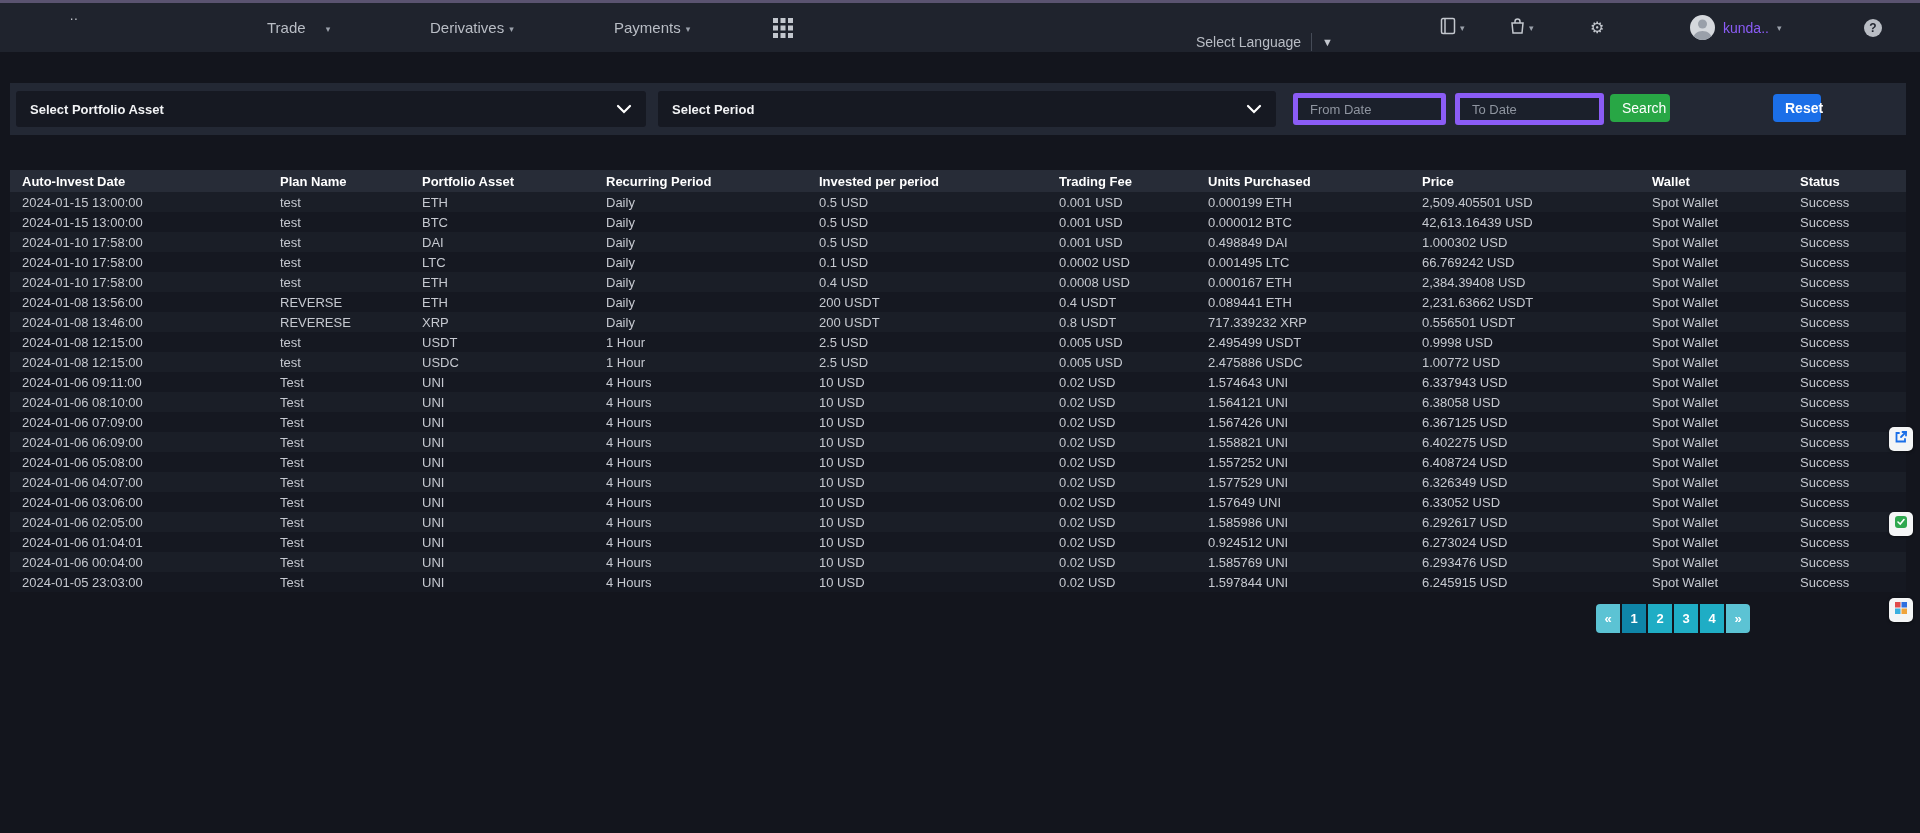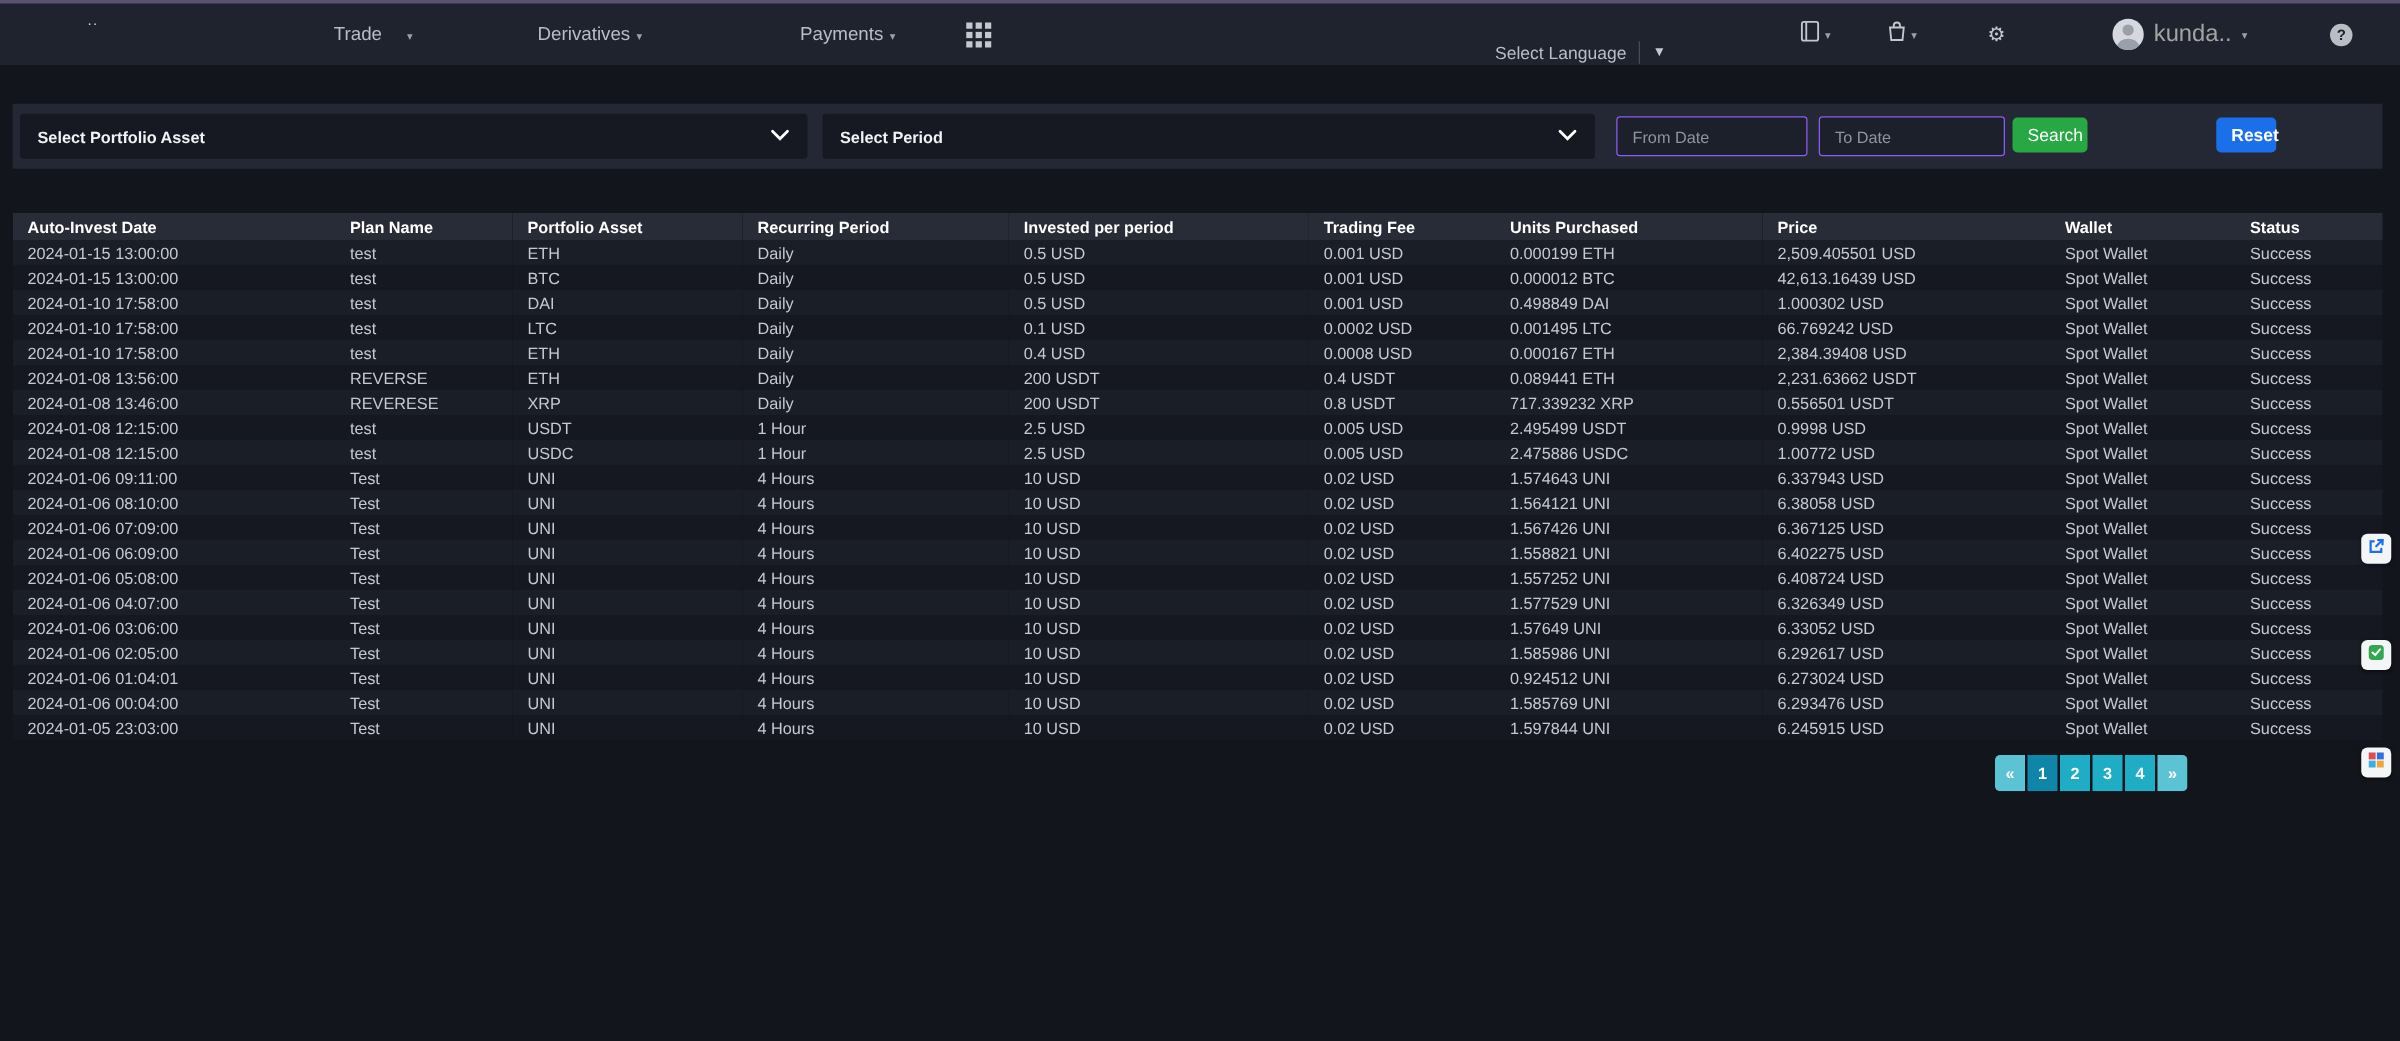--- a/index.html
+++ b/index.html
@@ -16,41 +16,41 @@
     font-family:"Liberation Sans", sans-serif;
     color:var(--text-main);
   }
   .top-strip{position:absolute;left:0;top:0;width:1920px;height:3px;background:var(--top-strip);}
   
   .nav{position:absolute;left:0;top:3px;width:1920px;height:49px;background:var(--nav-bg);}
   .nav .logo{position:absolute;left:70px;top:6px;font-size:12px;color:#cfd2d8;letter-spacing:1px;}
   .nav-item{position:absolute;top:0;height:49px;display:flex;align-items:center;gap:5px;
     color:#b9bdc5;font-size:15px;cursor:pointer;}
   .nav-item .caret{font-size:9px;color:#9aa0aa;padding-top:2px;}
-  .nav-trade{left:267px;gap:20px;} .nav-derivatives{left:430px;} .nav-payments{left:614px;margin-left:26px;}
+  .nav-trade{left:267px;gap:20px;} .nav-derivatives{left:430px;} .nav-payments{left:614px;}
   .apps-grid{position:absolute;left:772px;top:14px;width:22px;height:22px;cursor:pointer;}
   .lang{position:absolute;left:1196px;top:0;height:49px;display:flex;align-items:center;gap:10px;
     color:#b9bdc5;font-size:14px;cursor:pointer;margin-top:14px;}
   .lang .sep{width:1px;height:18px;background:#454b57;}
   .lang .tri{font-size:11px;color:#c3c7ce;}
   .icon-btn{position:absolute;top:0;height:49px;display:flex;align-items:center;gap:4px;cursor:pointer;color:#c3c7ce;}
   .ib-book{left:1440px;} .ib-bag{left:1510px;} .ib-gear{left:1590px;font-size:16px;}
   .icon-btn .mini-caret{font-size:9px;color:#9aa0aa;}
   .user{position:absolute;left:1690px;top:0;height:49px;display:flex;align-items:center;gap:8px;cursor:pointer;}
   .avatar{width:25px;height:25px;border-radius:50%;background:#d5d8dd;display:flex;align-items:flex-end;justify-content:center;overflow:hidden;}
-  .user .uname{color:#a3a3a3;font-size:19px;}
+  .user .uname{color:#8b5cf6;font-size:14px;}
   .help{position:absolute;left:1864px;top:16px;width:18px;height:18px;border-radius:50%;
     background:#b9bdc4;color:#1f232d;font-size:12px;font-weight:bold;display:flex;align-items:center;justify-content:center;cursor:pointer;}
   
   .panel{position:absolute;left:10px;top:83px;width:1896px;height:52px;background:var(--panel-bg);}
   .select{position:absolute;top:8px;height:36px;background:var(--input-bg);border-radius:3px;
     display:flex;align-items:center;justify-content:space-between;padding:0 14px;cursor:pointer;text-align:right;}
   .select .slabel{font-size:13px;font-weight:bold;color:#f2f3f5;}
   .sel-asset{left:6px;width:630px;} .sel-period{left:648px;width:618px;}
-  .date-input{position:absolute;top:10px;height:32px;background:var(--input-bg2);border:1px solid #8b5cf6;
+  .date-input{position:absolute;top:10px;height:32px;background:var(--input-bg2);border:5px solid #8b5cf6;
     border-radius:3px;color:var(--text-dim);font-size:13px;padding:0 12px;font-family:"Liberation Sans",sans-serif;}
   .date-input::placeholder{color:var(--text-dim);}
   .di-from{left:1283px;width:153px;} .di-to{left:1445px;width:149px;}
   .btn{position:absolute;top:11px;height:28px;border:none;border-radius:4px;color:#fff;
     font-size:14px;cursor:pointer;font-family:"Liberation Sans",sans-serif;padding:0 12px;}
   .btn-search{left:1600px;width:60px;background:var(--search-green);}
   .btn-reset{left:1763px;width:48px;background:var(--reset-blue);font-weight:bold;}
   
   .tbl{position:absolute;left:10px;top:170px;width:1896px;border-collapse:collapse;table-layout:fixed;}
   .tbl th{background:var(--header-bg);color:#fff;font-size:13px;font-weight:bold;text-align:left;

